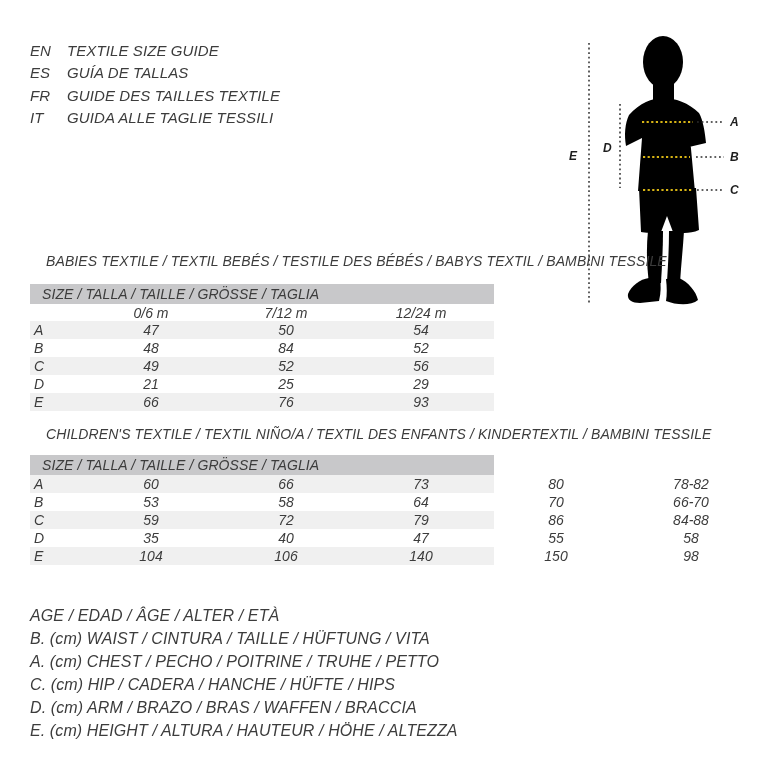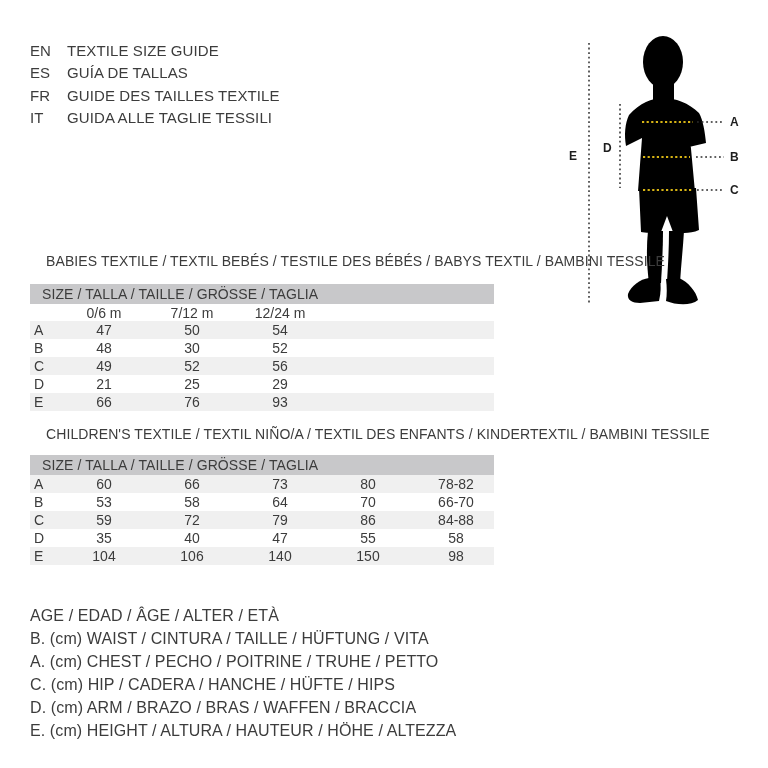--- a/index.html
+++ b/index.html
@@ -7,20 +7,21 @@
   body {
     font-family:"Liberation Sans", "DejaVu Sans", sans-serif;
     color:#3c3c3c;
     -webkit-font-smoothing:antialiased;
   }
   .page {
     position:relative;
     width:768px; height:768px;
     background:#ffffff;
     overflow:hidden;
+    font-style:italic;
   }
 
   
   .lang-list { position:absolute; left:30px; top:39px; }
   .lang-row { display:flex; height:22.5px; align-items:center; font-size:15px; letter-spacing:0.1px; }
   .lang-code { width:37px; flex:0 0 37px; }
   .lang-label { white-space:nowrap; }
 
   
   .section-heading {
@@ -32,21 +33,21 @@
 
   
   .size-table { position:absolute; left:30px; width:464px; }
   .table-babies { top:284px; }
   .table-children { top:455px; }
   .size-bar {
     height:20px; background:#c8c8ca;
     display:flex; align-items:center;
     padding-left:12px; font-size:14px; letter-spacing:0.1px;
   }
-  .tbl-row { display:flex; height:18px; align-items:center; font-size:14px; }
+  .tbl-row { display:flex; height:18px; align-items:center; font-size:14px;gap:47px; }
   .tbl-row.head-row { height:17px; }
   .tbl-row.stripe { background:#f0f0f0; }
   .cell-label { width:30px; flex:0 0 30px; padding-left:4px; }
   .cell-val { width:88px; flex:0 0 88px; text-align:center; }
 
   
   .legend { position:absolute; left:30px; top:604px; }
   .legend-line { height:23px; display:flex; align-items:center; font-size:16px; letter-spacing:0.1px; white-space:nowrap; }
 
   
@@ -122,21 +123,21 @@
     </div>
     <div class="tbl-row stripe">
       <span class="cell-label">A</span>
       <span class="cell-val">47</span>
       <span class="cell-val">50</span>
       <span class="cell-val">54</span>
     </div>
     <div class="tbl-row">
       <span class="cell-label">B</span>
       <span class="cell-val">48</span>
-      <span class="cell-val">30</span>
+      <span class="cell-val">84</span>
       <span class="cell-val">52</span>
     </div>
     <div class="tbl-row stripe">
       <span class="cell-label">C</span>
       <span class="cell-val">49</span>
       <span class="cell-val">52</span>
       <span class="cell-val">56</span>
     </div>
     <div class="tbl-row">
       <span class="cell-label">D</span>

